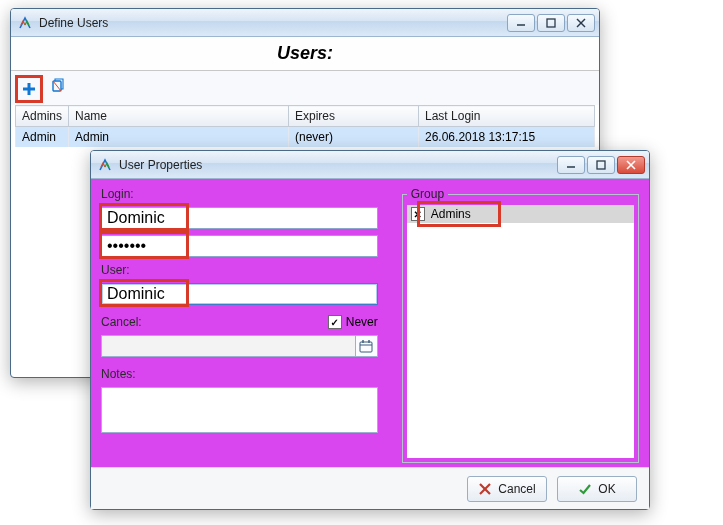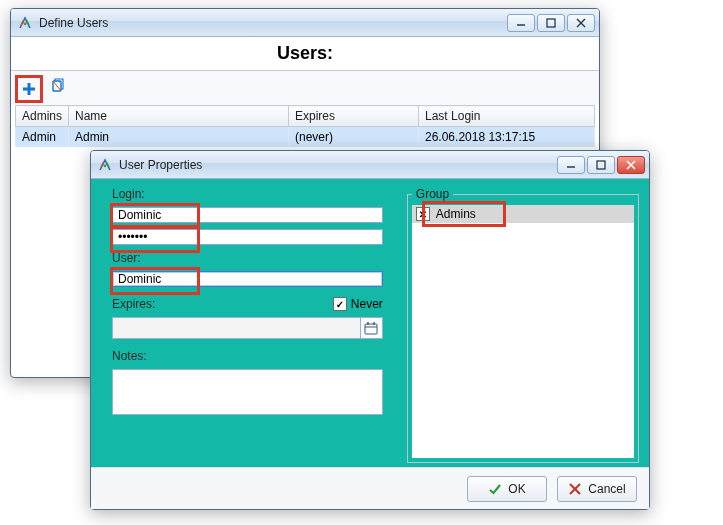--- a/index.html
+++ b/index.html
@@ -56,20 +56,21 @@
   }
 
   
   #win-define-users { left: 10px; top: 8px; width: 590px; height: 370px; }
   .users-header {
     text-align:center;
     font-size: 18px; font-weight: bold;
     padding: 6px 0;
     border-bottom: 1px solid #c8c8c8;
     background:#fefefe;
+    font-style:italic;
   }
   .toolbar {
     display:flex; gap:4px; padding: 4px 4px 2px 4px;
     background:#f7f9fc;
   }
   .tool-btn {
     width:22px; height:22px;
     display:flex; align-items:center; justify-content:center;
     border:1px solid transparent;
   }
@@ -97,33 +98,33 @@
     margin-top: 36px;
   }
   table.users-table tbody tr.selected td {
     background: #cfe5fb;
   }
 
   
   #win-user-props { left: 90px; top: 150px; width: 560px; height: 360px; }
   .props-body {
     display:flex; height: calc(100% - 28px - 42px);
-    padding: 8px 10px 4px 21px;
+    padding: 8px 10px 4px 10px;
     gap: 24px;
-    background:#14b8a6;
+    background:#d946ef;
   }
   .props-left { flex: 1.05; display:flex; flex-direction:column; gap: 6px; }
   .props-right { flex: 0.9; }
   .field-label { color:#2a2a2a; font-size:12px; }
   .txt-input {
     width:100%;
-    height:16px;
+    height:22px;
     border:1px solid #8ba8cc;
     padding: 2px 5px;
-    font-size:12px;
+    font-size:16px;
     background:#fff;
     letter-spacing: 0px;
   }
   .txt-input.focused { border-color:#3d7cc9; box-shadow: 0 0 0 1px #aecdf0 inset; }
   .row { display:flex; align-items:center; }
   .row.space { justify-content: space-between; }
   .date-input-wrap { display:flex; align-items:center; width:100%; }
   .date-input {
     flex:1; height:22px; border:1px solid #9ab2cd;
     background:#f3f3f3; padding:2px 5px;
@@ -306,21 +307,21 @@
         <div class="hl-rect" style="left:-2px; top:-4px; width:90px; height:28px;"></div>
       </div>
 
       <div class="field-label">User:</div>
       <div style="position:relative">
         <input class="txt-input focused" value="Dominic" style="">
         <div class="hl-rect" style="left:-2px; top:-4px; width:90px; height:28px;"></div>
       </div>
 
       <div class="row space" style="margin-top:4px">
-        <span class="field-label">Expires:</span>
+        <span class="field-label">Cancel:</span>
         <label class="row" style="gap:4px">
           <span class="chkbox">✓</span>
           <span>Never</span>
         </label>
       </div>
       <div class="date-input-wrap">
         <input class="date-input" disabled="" value="" style="">
         <span class="cal-btn">
           <svg width="14" height="14" viewBox="0 0 14 14">
               <rect x="1" y="3" width="12" height="10" rx="1" fill="none" stroke="#3a5a7a" stroke-width="1"></rect>
@@ -346,28 +347,28 @@
           <div class="hl-rect" style="left:10px; top:-4px; width:84px; height:26px;"></div>
         </div>
       </fieldset>
     </div>
   </div>
 
   <div class="dialog-buttons">
     <div class="dlg-btn">
       <span>
         <svg width="14" height="14" viewBox="0 0 14 14">
-            <polyline points="2,8 5.5,11 12,3" fill="none" stroke="#2e9b3a" stroke-width="2.2"></polyline>
+            <line x1="2" y1="2" x2="12" y2="12" stroke="#c0392b" stroke-width="2.2"></line>
+            <line x1="12" y1="2" x2="2" y2="12" stroke="#c0392b" stroke-width="2.2"></line>
           </svg>
       </span>
-      <span>OK</span>
+      <span>Cancel</span>
     </div>
     <div class="dlg-btn">
       <span>
         <svg width="14" height="14" viewBox="0 0 14 14">
-            <line x1="2" y1="2" x2="12" y2="12" stroke="#c0392b" stroke-width="2.2"></line>
-            <line x1="12" y1="2" x2="2" y2="12" stroke="#c0392b" stroke-width="2.2"></line>
+            <polyline points="2,8 5.5,11 12,3" fill="none" stroke="#2e9b3a" stroke-width="2.2"></polyline>
           </svg>
       </span>
-      <span>Cancel</span>
+      <span>OK</span>
     </div>
   </div>
 </div>
 
 </body></html>

